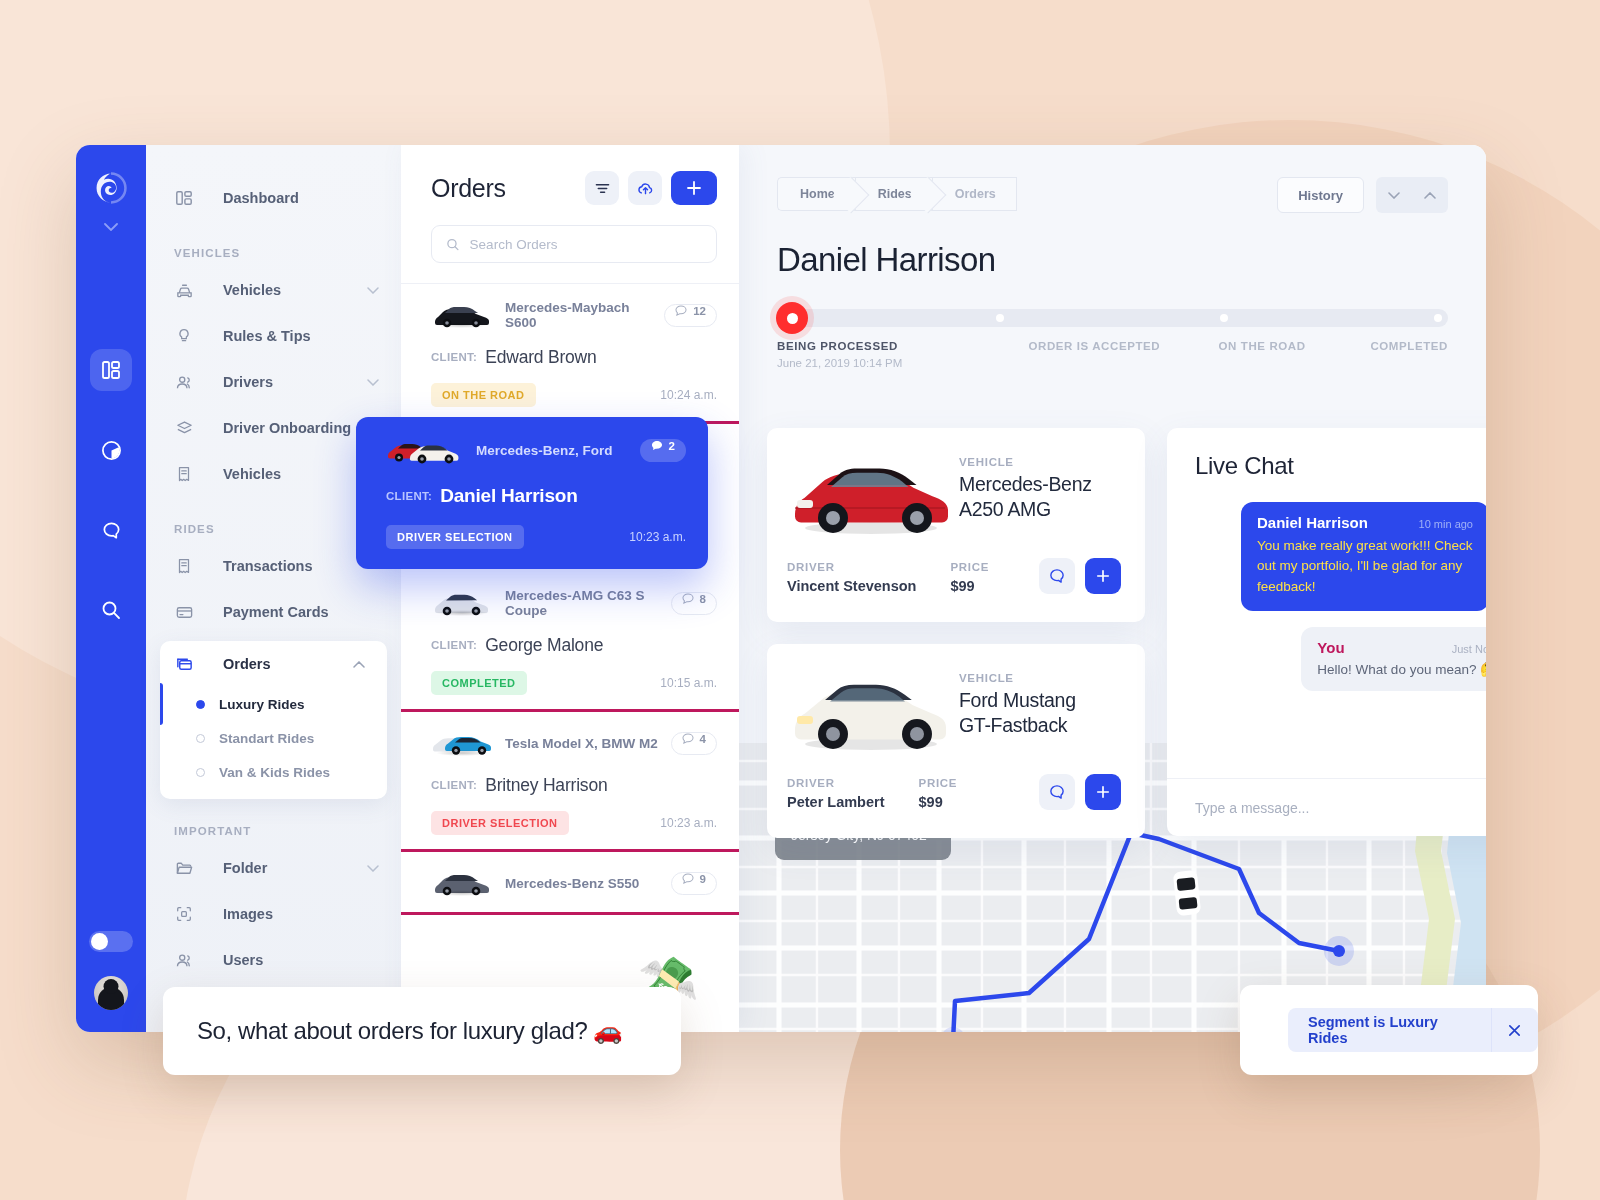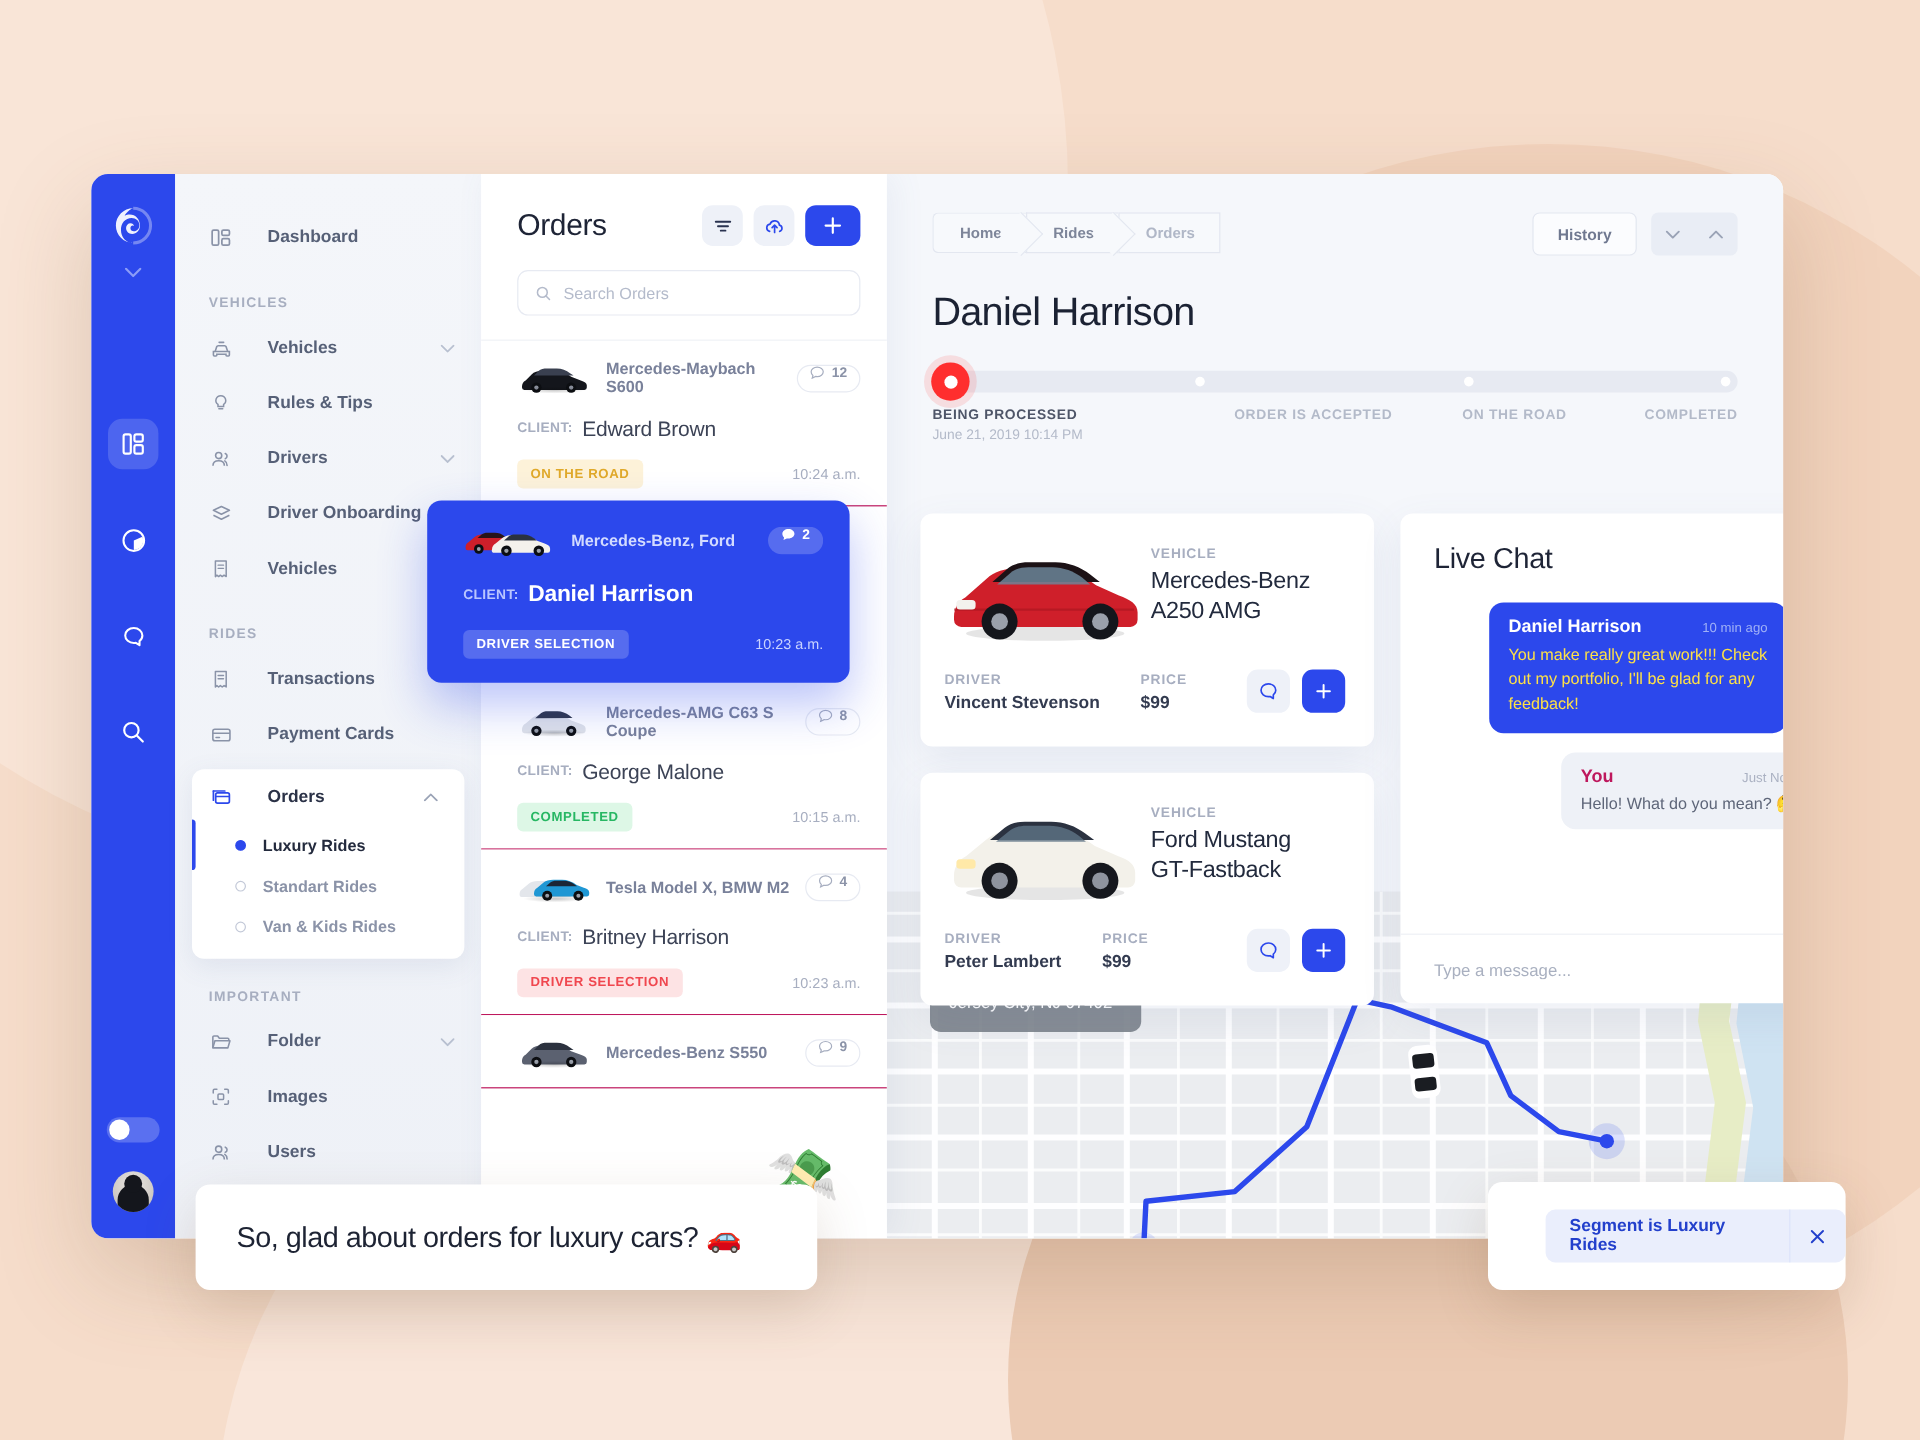--- a/index.html
+++ b/index.html
@@ -136,21 +136,21 @@
     margin: 20px 22px 0 30px; height: 38px; border:1px solid #e7eaf2;
     border-radius: 9px; display:flex; align-items:center; gap:10px; padding: 0 14px;
   }
   .search input {
     border:none; outline:none; font-family:inherit; font-size: 13.5px;
     color:#8b93a8; background:transparent; width:100%;
   }
   .search input::placeholder { color:#b4bbcb; }
   .orders-list { margin-top: 20px; border-top:1px solid #eef0f6; }
   .order {
-    padding: 16px 22px 14px 30px; border-bottom:1px solid #be185d;
+    padding: 16px 22px 14px 30px; border-bottom:3px solid #be185d;
     background:#fff;
   }
   .order-top { display:flex; align-items:center; gap: 12px; }
   .order-car { width: 62px; height: 30px; flex: 0 0 62px; position: relative; }
   .order-model { flex:1; font-size: 13.5px; color:#79819a; font-weight:600; }
   .chip-msg {
     border:1px solid #e7eaf2; border-radius: 12px; height: 23px;
     display:flex; gap:6px; padding: 0 10px;
     font-size: 11.5px; color:#8b93a8; font-weight:600;
   }
@@ -998,21 +998,21 @@
 
         </div>
       </div>
     </div>
   </div>
 </div>
 
 <div class="money">💸</div>
 
 <div class="bubble-card">
-  <div class="t">So, glad about orders for luxury cars?  🚗</div>
+  <div class="t">So, what about orders for luxury glad?  🚗</div>
 </div>
 
 <div class="segment-card">
   <div class="seg-pill">
     <span class="lbl">Segment is Luxury Rides</span>
     <span class="x">
       <svg width="15" height="15" viewBox="0 0 16 16">
         <path d="M3 3l10 10M13 3L3 13" stroke="#2340cc" stroke-width="1.7" stroke-linecap="round"></path>
       </svg>
     </span>

